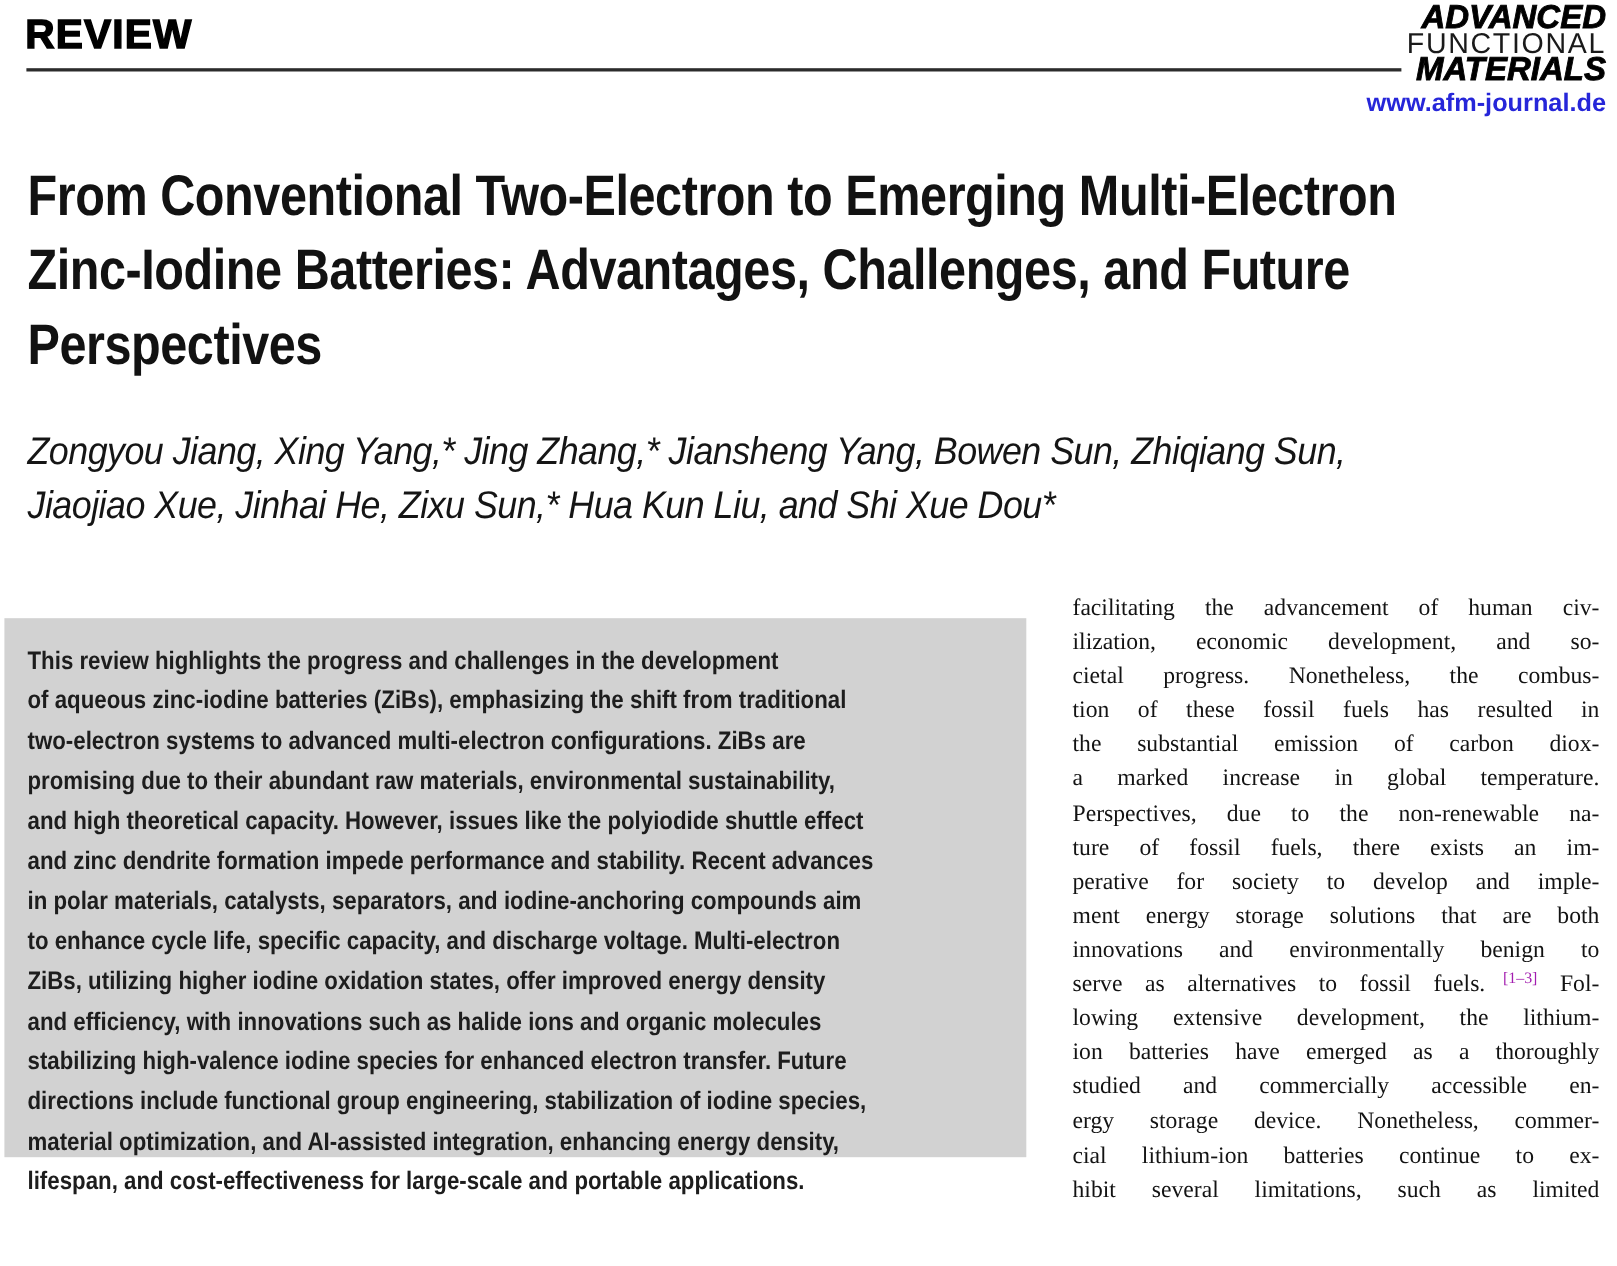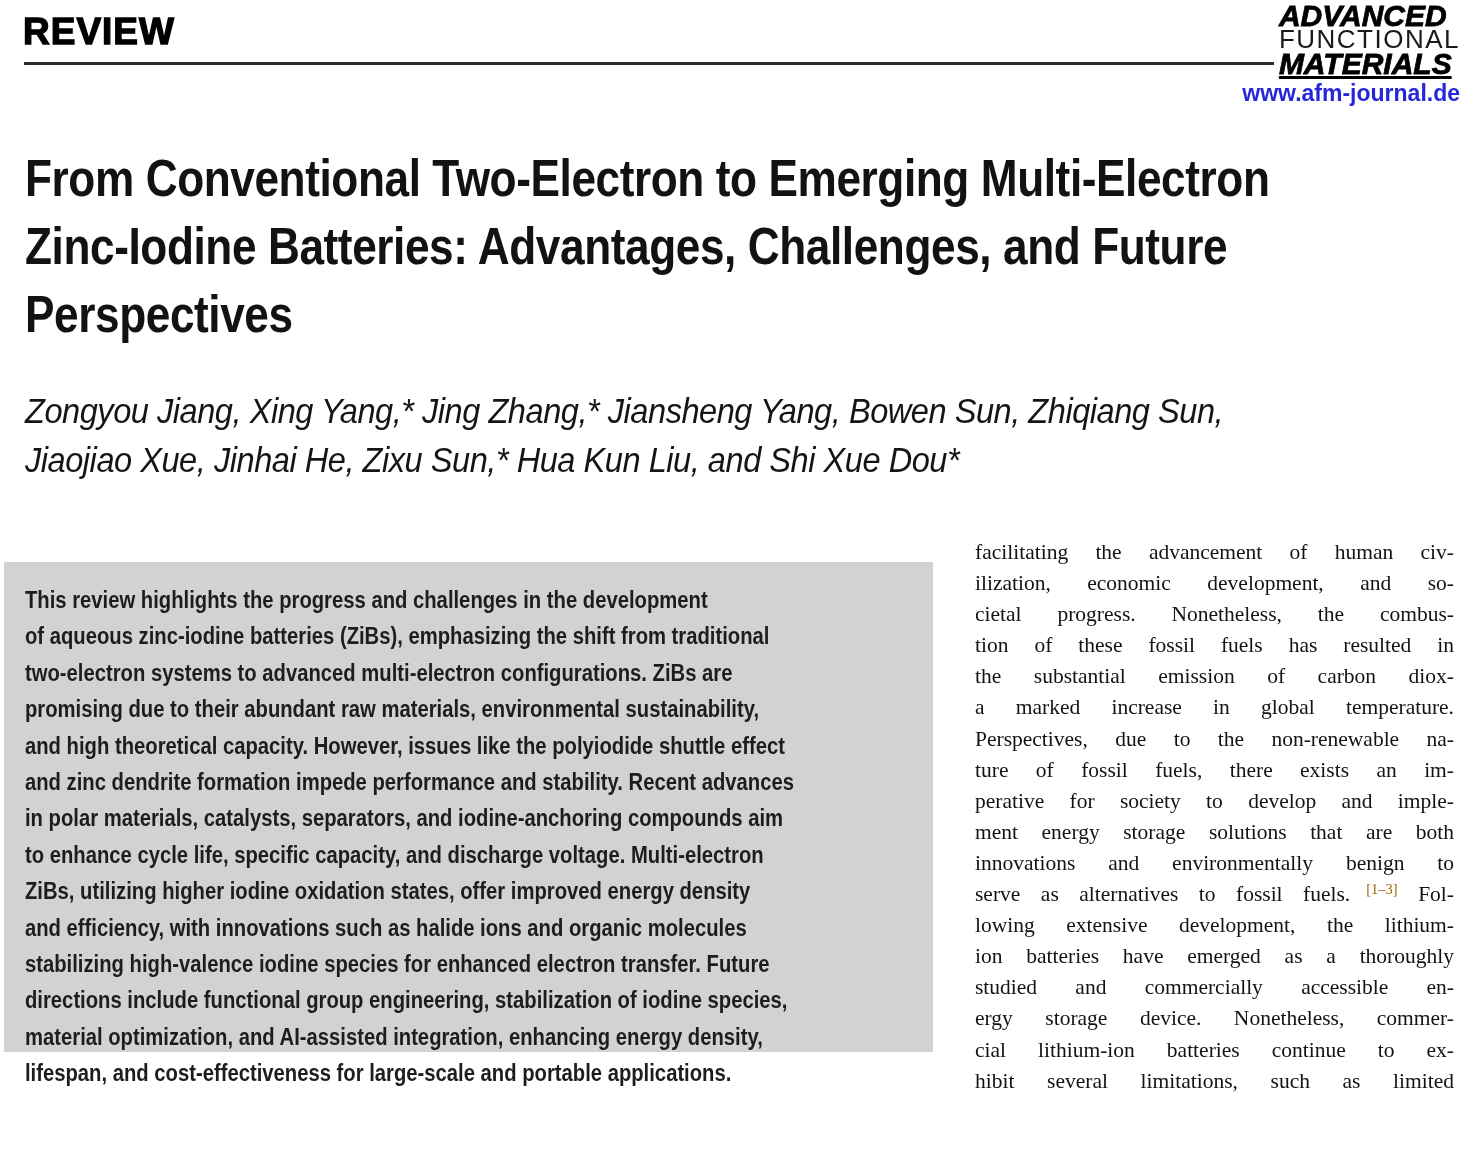--- a/index.html
+++ b/index.html
@@ -19,32 +19,32 @@
     color:#000;
     -webkit-text-stroke:1.3px #000;
     white-space:nowrap;
   }
   .header-rule{
     position:absolute;left:24px;top:62px;
     width:1250px;height:3px;background:#2c2c2c;
   }
   .journal-logo{
     position:absolute;top:4px;right:10px;
-    line-height:1;color:#000;
+    text-align:right;line-height:1;color:#000;
   }
   .logo-line1,.logo-line3{
     font-size:30px;font-weight:700;font-style:italic;
     -webkit-text-stroke:0.8px #000;
     line-height:24px;letter-spacing:0px;white-space:nowrap;
   }
   .logo-line2{
     font-size:26px;font-weight:400;
     line-height:23px;letter-spacing:1.5px;color:#1a1a1a;white-space:nowrap;
   }
-  .logo-line3{line-height:26px;text-decoration:underline;}
+  .logo-line3{line-height:26px;}
   .site-link{
     position:absolute;top:80px;right:10px;
     font-size:23px;font-weight:700;color:#2626d9;
     white-space:nowrap;cursor:pointer;
   }
   
   .article-title{
     position:absolute;left:25px;top:144px;
     transform:scaleX(0.85);transform-origin:0 0;
     font-size:52px;font-weight:700;line-height:68px;
@@ -76,21 +76,21 @@
     font-family:"Liberation Serif",serif;
     font-size:21.5px;color:#131313;
   }
   .body-line{
     line-height:31.1px;
     text-align:justify;
     text-align-last:justify;
   }
   .citation-ref{
     font-size:14.5px;font-weight:400;
-    color:#a16207;line-height:0;vertical-align:7px;
+    color:#a21caf;line-height:0;vertical-align:7px;
     letter-spacing:0;
     margin-left:16px;
   }
 </style>
 </head>
 <body>
 
 <div id="page">
 
   <div class="review-label">REVIEW</div>

